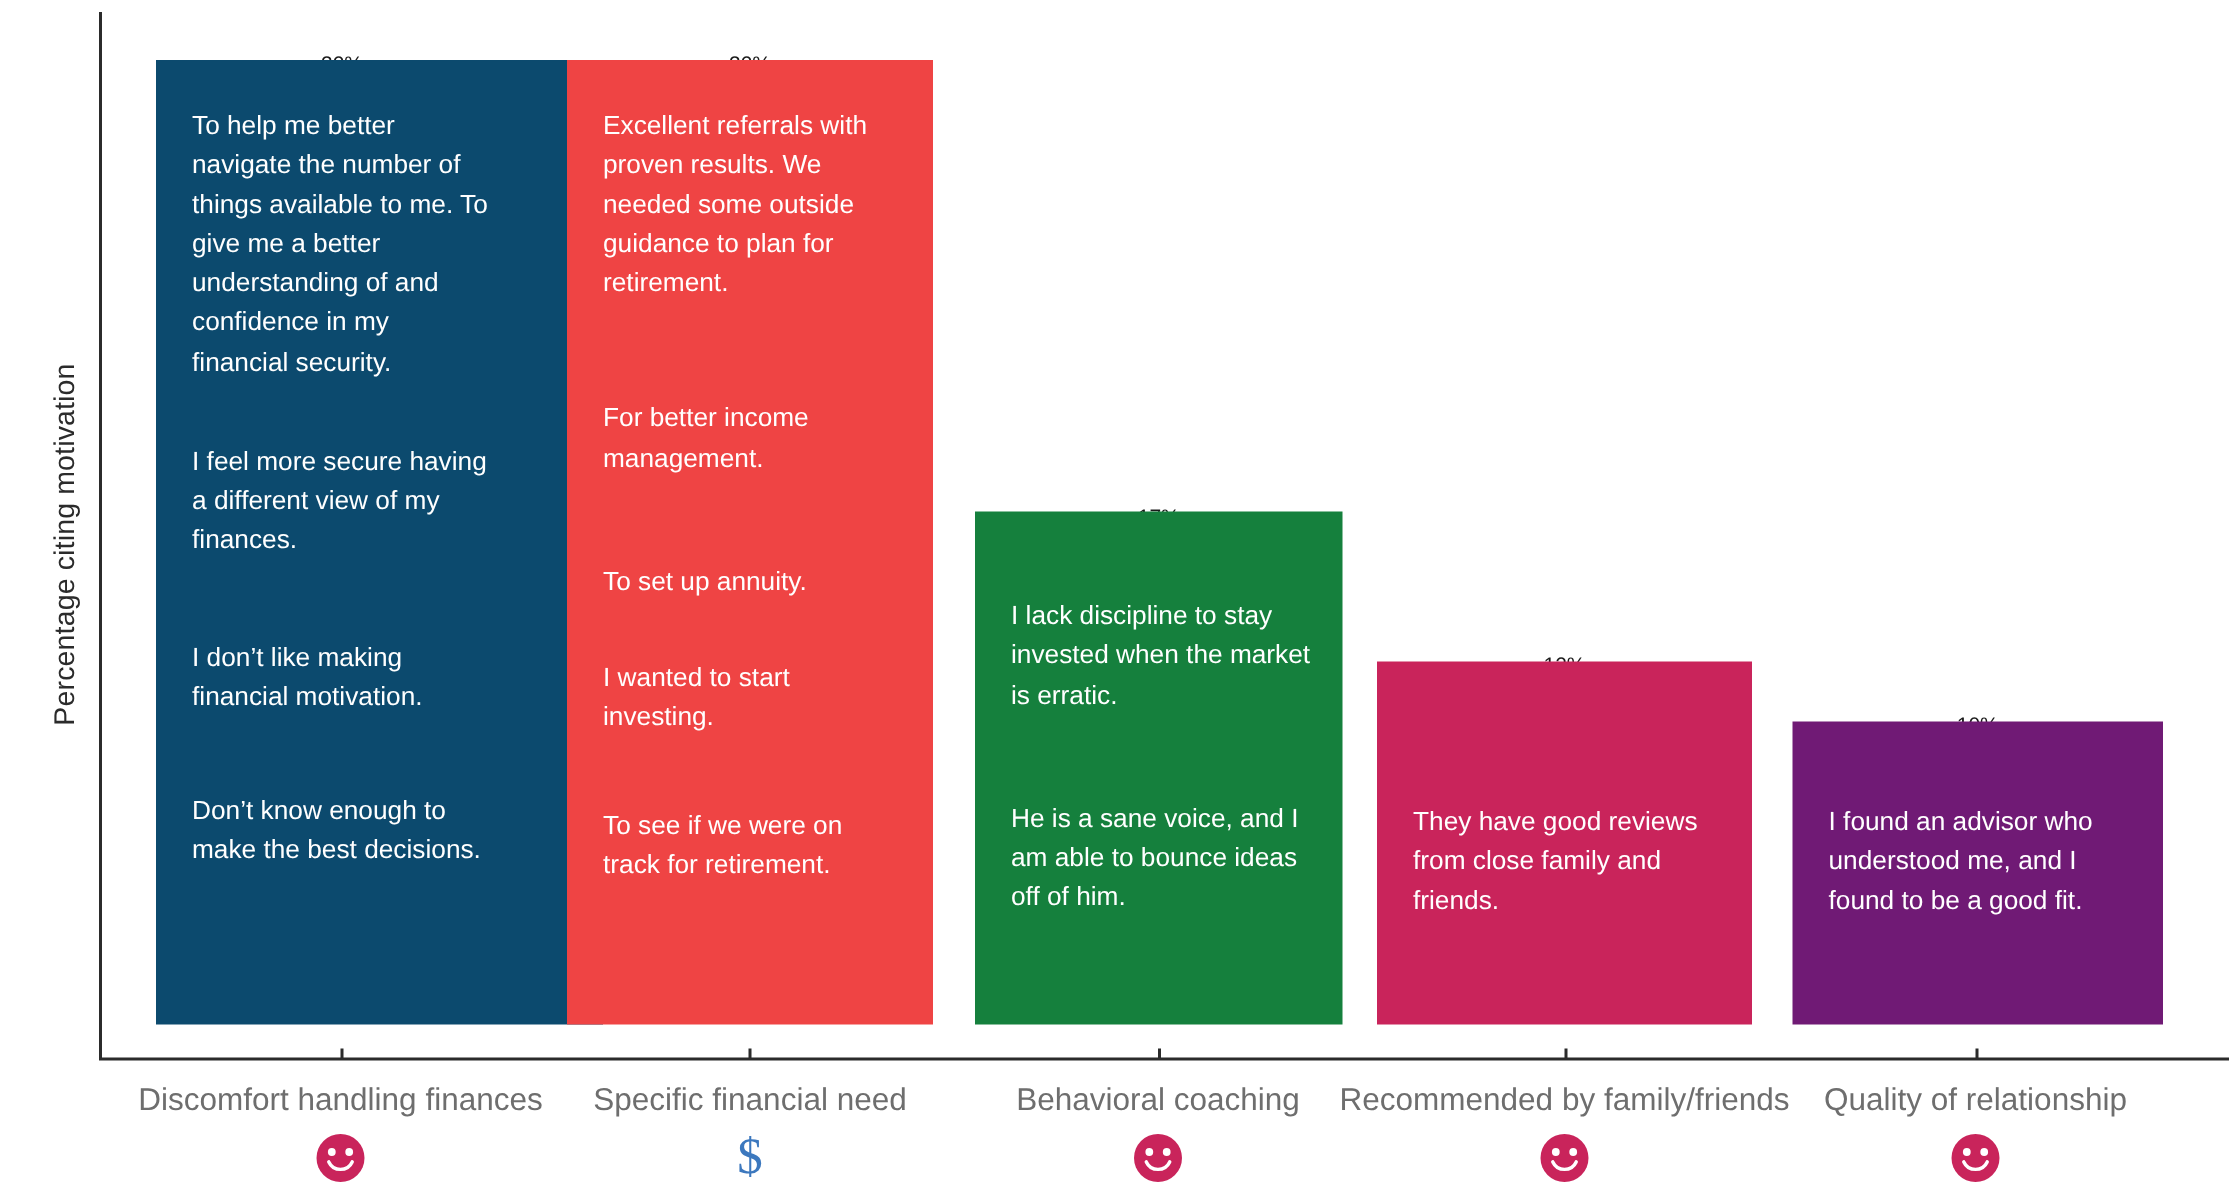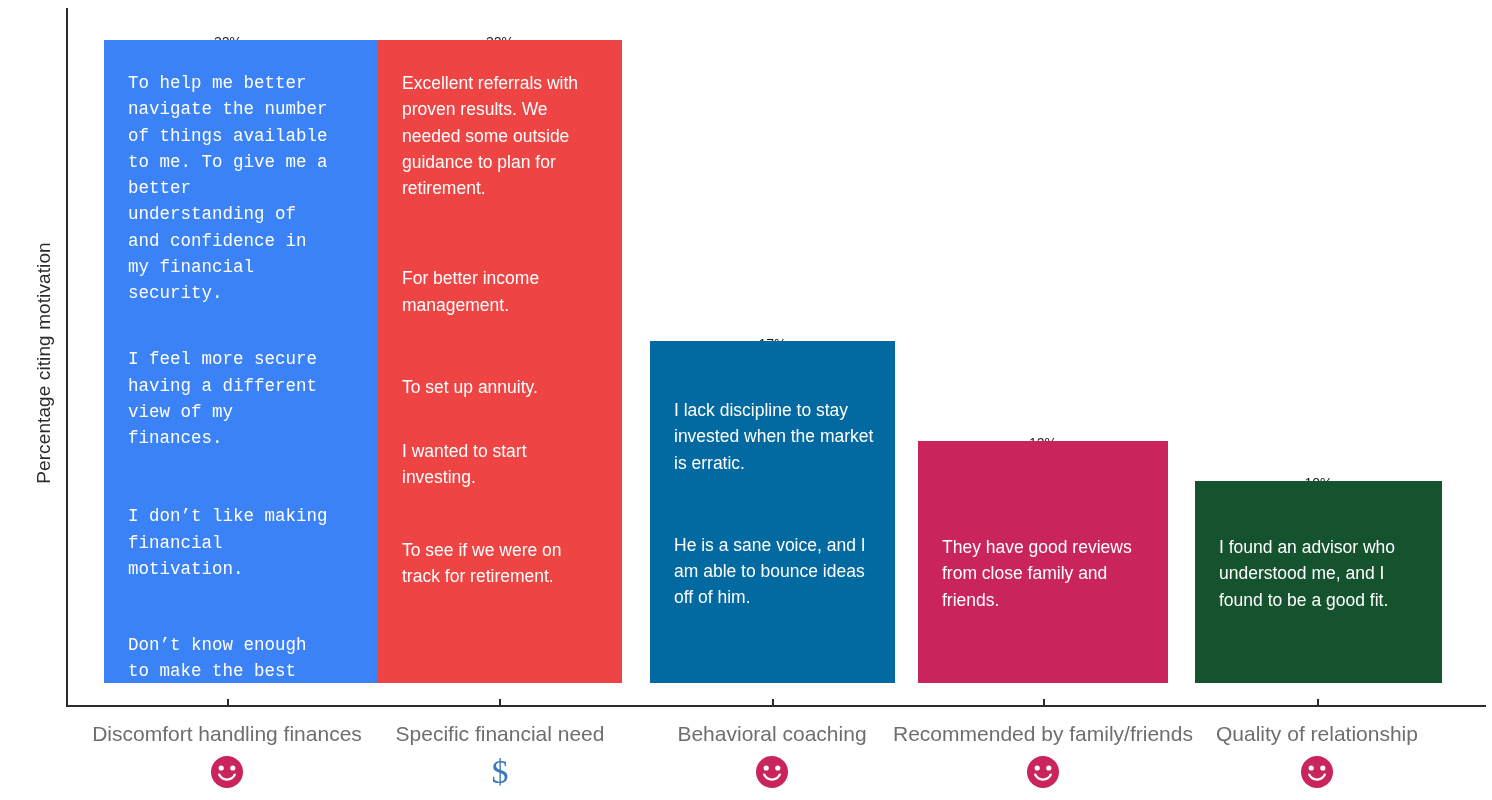--- a/index.html
+++ b/index.html
@@ -139,21 +139,21 @@
     
   </div>
   <div class="y-tick" style="top:95px;">
     
     
   </div>
 
   <div class="x-axis-line"></div>
 
   <div class="bar-value-label" style="left:104px; top:18px; width:248px;">32%</div>
-  <div class="bar" style="left:104px; top:40px; width:298px; height:643px; background:#3b82f6;font-family:Liberation Mono, monospace;">
+  <div class="bar" style="left:104px; top:40px; width:298px; height:643px; background:#0c4a6e;">
     <div class="bar-quotes" style="left:24px; top:30px; width:200px;">
       <p class="quote">To help me better navigate the number of things available to me. To give me a better understanding of and confidence in my financial security.</p>
       <p class="quote" style="margin-top:40px;">I feel more secure having a different view of my finances.</p>
       <p class="quote" style="margin-top:52px;">I don’t like making financial motivation.</p>
       <p class="quote" style="margin-top:50px;">Don’t know enough to make the best decisions.</p>
     </div>
   </div>
   <div class="x-tick-mark" style="left:227px;"></div>
   <div class="x-cat-label" style="left:77px; width:300px;">Discomfort handling finances</div>
   <div class="x-cat-icon" style="left:77px; width:300px;">
@@ -177,21 +177,21 @@
       <p class="quote" style="margin-top:46px;">To see if we were on track for retirement.</p>
     </div>
   </div>
   <div class="x-tick-mark" style="left:499px;"></div>
   <div class="x-cat-label" style="left:350px; width:300px;">Specific financial need</div>
   <div class="x-cat-icon" style="left:350px; width:300px;">
     <span class="dollar-icon" style="color:#3c78be;">$</span>
   </div>
 
   <div class="bar-value-label" style="left:650px; top:320px; width:245px;">17%</div>
-  <div class="bar" style="left:650px; top:341px; width:245px; height:342px; background:#0369a1;">
+  <div class="bar" style="left:650px; top:341px; width:245px; height:342px; background:#15803d;">
     <div class="bar-quotes" style="left:24px; top:56px; width:200px;">
       <p class="quote">I lack discipline to stay invested when the market is erratic.</p>
       <p class="quote" style="margin-top:56px;">He is a sane voice, and I am able to bounce ideas off of him.</p>
     </div>
   </div>
   <div class="x-tick-mark" style="left:772px;"></div>
   <div class="x-cat-label" style="left:622px; width:300px;">Behavioral coaching</div>
   <div class="x-cat-icon" style="left:622px; width:300px;">
     <span class="smiley">
       <svg width="34" height="34" viewBox="0 0 34 34" aria-hidden="true">
@@ -216,21 +216,21 @@
       <svg width="34" height="34" viewBox="0 0 34 34" aria-hidden="true">
         <circle cx="17" cy="17" r="16" fill="#c9245b"></circle>
         <circle cx="11.2" cy="13" r="2.6" fill="#ffffff"></circle>
         <circle cx="22.8" cy="13" r="2.6" fill="#ffffff"></circle>
         <path d="M9.2 19.6 A 8.6 8.6 0 0 0 24.8 19.6" fill="none" stroke="#ffffff" stroke-width="2.3" stroke-linecap="round"></path>
       </svg>
     </span>
   </div>
 
   <div class="bar-value-label" style="left:1195px; top:459px; width:247px;">10%</div>
-  <div class="bar" style="left:1195px; top:481px; width:247px; height:202px; background:#14532d;">
+  <div class="bar" style="left:1195px; top:481px; width:247px; height:202px; background:#701a75;">
     <div class="bar-quotes" style="left:24px; top:53px; width:180px;">
       <p class="quote">I found an advisor who understood me, and I found to be a good fit.</p>
     </div>
   </div>
   <div class="x-tick-mark" style="left:1317px;"></div>
   <div class="x-cat-label" style="left:1167px; width:300px;">Quality of relationship</div>
   <div class="x-cat-icon" style="left:1167px; width:300px;">
     <span class="smiley">
       <svg width="34" height="34" viewBox="0 0 34 34" aria-hidden="true">
         <circle cx="17" cy="17" r="16" fill="#c9245b"></circle>

